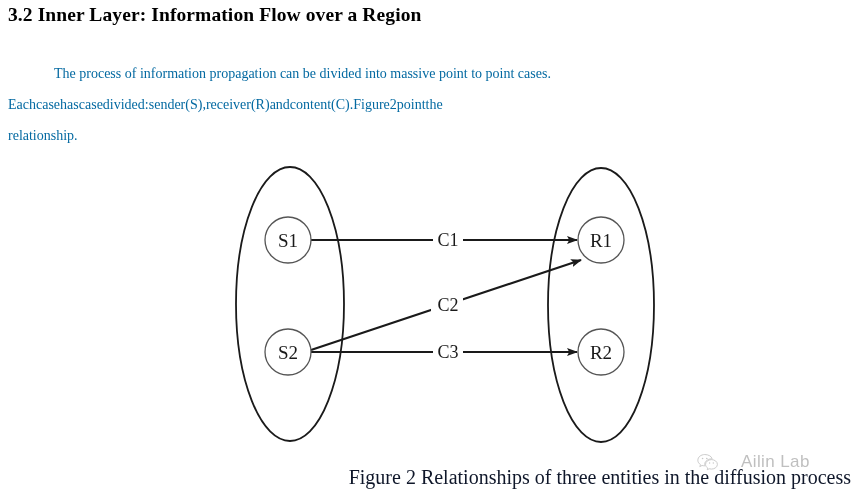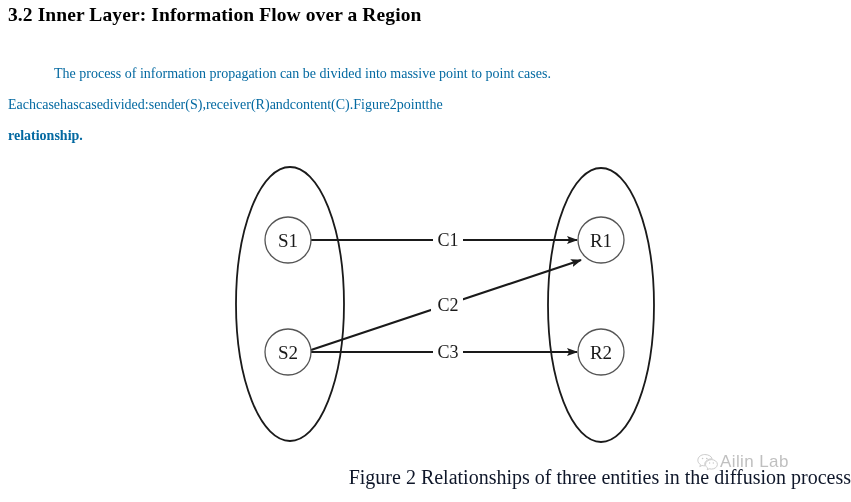--- a/index.html
+++ b/index.html
@@ -101,21 +101,21 @@
     color: #0f172a;
   }
 
   
   .watermark {
     position: absolute;
     left: 697px;
     top: 452px;
     display: flex;
     align-items: center;
-    gap: 1px;
+    gap: 22px;
     opacity: 0.55;
     pointer-events: none;
   }
   .watermark-text {
     font-family: "Liberation Sans", "DejaVu Sans", sans-serif;
     font-size: 17px;
     color: #8c8c8c;
     letter-spacing: 0.4px;
   }
   .watermark-logo {
@@ -141,21 +141,21 @@
       <span>divided:</span>
       <span>sender(S),</span>
       <span>receiver(R)</span>
       <span>and</span>
       <span>content(C).</span>
       <span>Figure</span>
       <span>2</span>
       <span>point</span>
       <span>the</span>
     </span>
-    <span class="line" style="text-indent:0;font-weight:bold;">relationship.</span>
+    <span class="line" style="text-indent:0;">relationship.</span>
   </div>
 
   <div class="figure-area">
     <svg class="figure-svg" width="851" height="305" viewBox="0 0 851 305">
       <defs>
         <marker id="arrowhead" markerWidth="11" markerHeight="8" refX="10" refY="4" orient="auto" markerUnits="userSpaceOnUse">
           <path d="M0,0 L11,4 L0,8 L2.2,4 Z" fill="#1a1a1a"></path>
         </marker>
       </defs>
 

